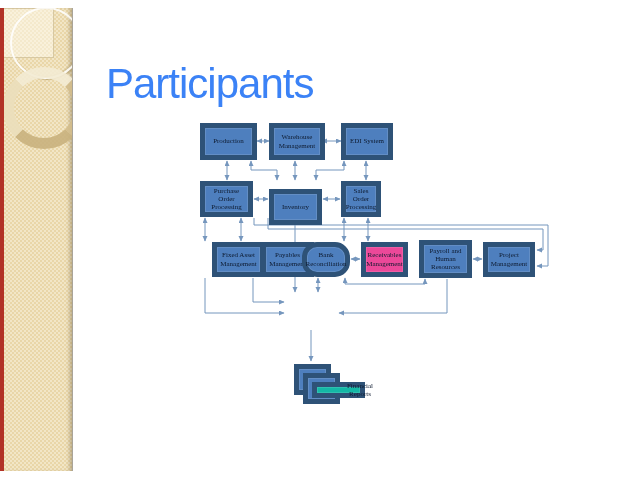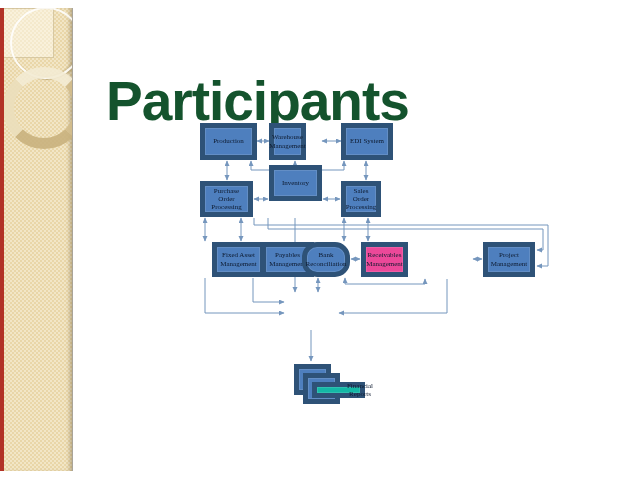--- a/index.html
+++ b/index.html
@@ -37,22 +37,22 @@
   .decor-ring-thick{
     position:absolute;left:-1px;top:59px;width:82px;height:82px;
     border-radius:50%;box-sizing:border-box;
     border:11px solid;
     border-color:#f4ecd4 #d3bd8c #c9b27e #ecdfbc;
     opacity:.9;
   }
   
   .slide-title{
     position:absolute;left:106px;top:32px;
-    font-size:55px;letter-spacing:-1px;color:#14532d;
-    font-weight:700;white-space:nowrap;
+    font-size:42px;letter-spacing:-1px;color:#3b82f6;
+    font-weight:400;white-space:nowrap;
   }
   
   .diagram-nodes{position:absolute;left:0;top:0;width:638px;height:479px;}
   .node{
     position:absolute;box-sizing:border-box;
     background:#4e7fbe;border:5px solid #404040;
     display:flex;align-items:center;justify-content:center;
     text-align:center;color:#0e1b30;
     font-family:"Liberation Serif",serif;font-size:7px;line-height:1.15;
     white-space:pre-line;
@@ -101,36 +101,39 @@
     <polyline points="318,278 318,292" fill="none" stroke="#7596bd" stroke-width="1" marker-start="url(#arrw)" marker-end="url(#arrw)"></polyline>
     <polyline points="253,278 253,302 284,302" fill="none" stroke="#7596bd" stroke-width="1" marker-end="url(#arrw)"></polyline>
     <polyline points="205,278 205,313 284,313" fill="none" stroke="#7596bd" stroke-width="1" marker-end="url(#arrw)"></polyline>
     <polyline points="345,278 345,284 425,284 425,279" fill="none" stroke="#7596bd" stroke-width="1" marker-start="url(#arrw)" marker-end="url(#arrw)"></polyline>
     <polyline points="447,279 447,313 339,313" fill="none" stroke="#7596bd" stroke-width="1" marker-end="url(#arrw)"></polyline>
     <polyline points="311,330 311,361" fill="none" stroke="#7596bd" stroke-width="1" marker-end="url(#arrw)"></polyline>
   </svg>
 
 <div class="diagram-nodes">
     <div class="node" style="left: 200px; top: 123px; width: 57px; height: 37px; background: rgb(78, 127, 190); border-color: rgb(46, 82, 119);"><span>Production</span></div>
-    <div class="node" style="left: 269px; top: 123px; width: 37px; height: 37px; background: rgb(78, 127, 190); border-color: rgb(46, 82, 119); justify-content: center;"><span>Warehouse
+    <div class="node" style="left: 269px; top: 123px; width: 56px; height: 37px; background: rgb(78, 127, 190); border-color: rgb(46, 82, 119); justify-content: center;"><span>Warehouse
 Management</span></div>
     <div class="node" style="left: 341px; top: 123px; width: 52px; height: 37px; background: rgb(78, 127, 190); border-color: rgb(46, 82, 119); text-align: right;"><span>EDI System</span></div>
     <div class="node" style="left: 200px; top: 181px; width: 53px; height: 36px; background: rgb(78, 127, 190); border-color: rgb(46, 82, 119);"><span>Purchase
 Order
 Processing</span></div>
-    <div class="node" style="left: 269px; top: 165px; width: 53px; height: 36px; background: rgb(78, 127, 190); border-color: rgb(46, 82, 119);"><span>Inventory</span></div>
+    <div class="node" style="left: 269px; top: 189px; width: 53px; height: 36px; background: rgb(78, 127, 190); border-color: rgb(46, 82, 119);"><span>Inventory</span></div>
     <div class="node" style="left: 341px; top: 181px; width: 40px; height: 36px; background: rgb(78, 127, 190); border-color: rgb(46, 82, 119);"><span>Sales Order
 Processing</span></div>
     <div class="node" style="left: 174px; top: 242px; width: 53px; height: 35px; background: rgb(78, 127, 190); border-color: rgb(46, 82, 119); margin-left: 38px;"><span>Fixed Asset
 Management</span></div>
     <div class="node" style="left: 237px; top: 242px; width: 53px; height: 35px; background: rgb(78, 127, 190); border-color: rgb(46, 82, 119); margin-left: 24px;"><span>Payables
 Management</span></div>
     <div class="node" style="left: 302px; top: 242px; width: 48px; height: 35px; background: rgb(78, 127, 190); border-color: rgb(46, 82, 119); border-radius: 15px;"><span>Bank
 Reconciliation</span></div>
     <div class="node" style="left: 361px; top: 242px; width: 47px; height: 35px; background: #ec4899; border-color: rgb(46, 82, 119);"><span>Receivables
 Management</span></div>
+    <div class="node" style="left: 419px; top: 240px; width: 53px; height: 38px; background: rgb(78, 127, 190); border-color: rgb(46, 82, 119);"><span>Payroll and
+Human
+Resources</span></div>
     <div class="node" style="left: 483px; top: 242px; width: 52px; height: 35px; background: rgb(78, 127, 190); border-color: rgb(46, 82, 119);"><span>Project
 Management</span></div>
     <div class="node" style="left: 294px; top: 364px; width: 37px; height: 31px; background: rgb(78, 127, 190); border-color: rgb(46, 82, 119);"><span></span></div>
     <div class="node" style="left: 303px; top: 373px; width: 37px; height: 31px; background: rgb(78, 127, 190); border-color: rgb(46, 82, 119);"><span></span></div>
     <div class="node" style="left: 312px; top: 382px; width: 37px; height: 16px; background: #14b8a6; border-color: rgb(46, 82, 119); padding-left: 43px;"><span>Financial
 Reports</span></div>
   </div>
 
 </body></html>

